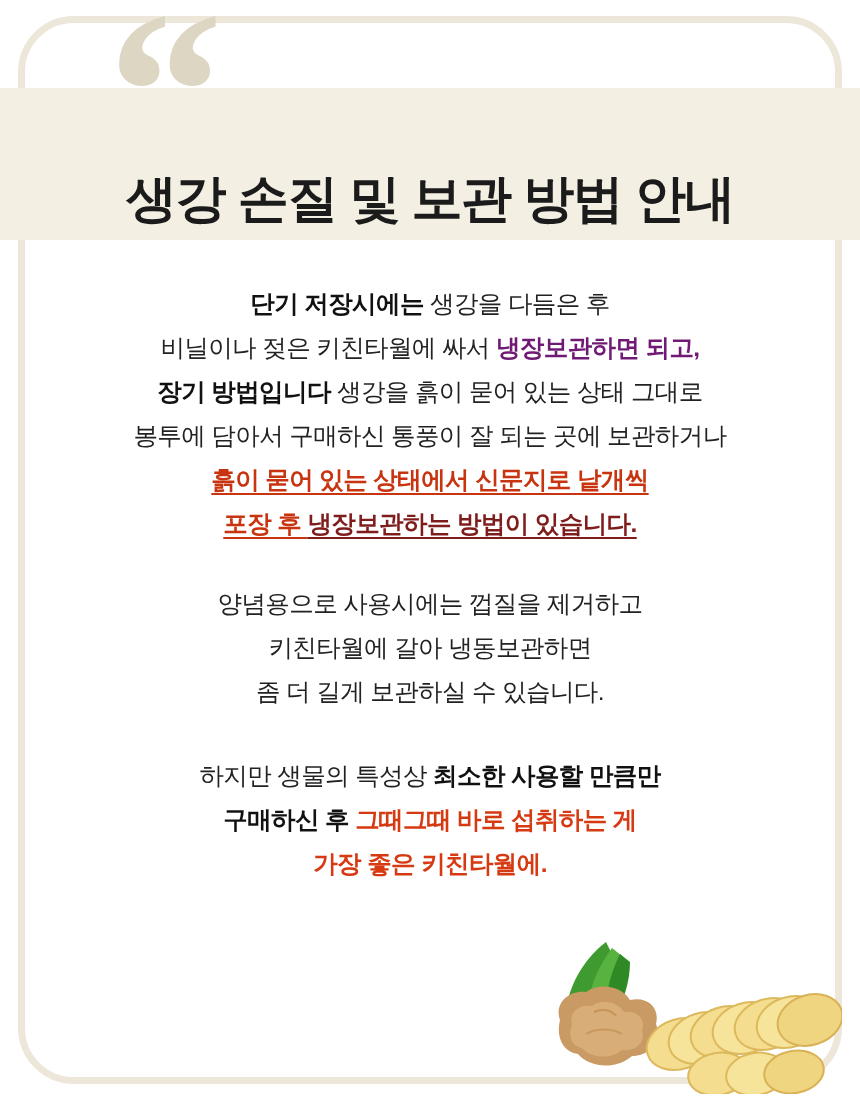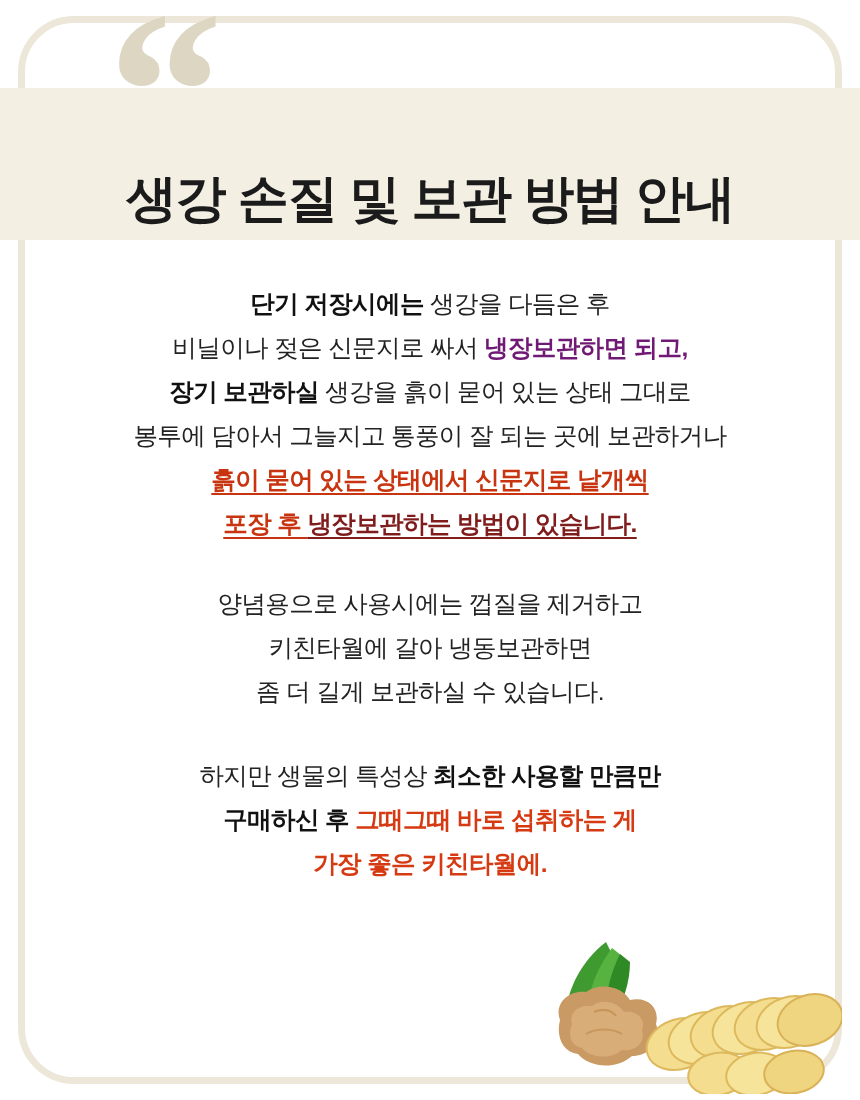--- a/index.html
+++ b/index.html
@@ -131,27 +131,27 @@
 
   <h1 class="title">생강 손질 및 보관 방법 안내</h1>
 
   <div class="body">
 
     <p class="para">
       <span class="line">
         <span class="b">단기 저장시에는 </span><span>생강을 다듬은 후</span>
       </span><br>
       <span class="line">
-        <span>비닐이나 젖은 신문지로 싸서 </span><span class="green">냉장보관하면 되고,</span>
-      </span><br>
-      <span class="line">
-        <span class="b">장기 보관하실 </span><span>생강을 흙이 묻어 있는 상태 그대로</span>
-      </span><br>
-      <span class="line">
-        <span>봉투에 담아서 그늘지고 통풍이 잘 되는 곳에 보관하거나</span>
+        <span>비닐이나 젖은 키친타월에 싸서 </span><span class="green">냉장보관하면 되고,</span>
+      </span><br>
+      <span class="line">
+        <span class="b">장기 방법입니다 </span><span>생강을 흙이 묻어 있는 상태 그대로</span>
+      </span><br>
+      <span class="line">
+        <span>봉투에 담아서 구매하신 통풍이 잘 되는 곳에 보관하거나</span>
       </span><br>
       <span class="line">
         <span class="red-u">흙이 묻어 있는 상태에서 신문지로 낱개씩 </span>
       </span><br>
       <span class="line">
         <span class="red-u">포장 후 </span><span class="black-u">냉장보관하는 방법이 있습니다.</span>
       </span>
     </p>
 
     <div class="gap-1"></div>

